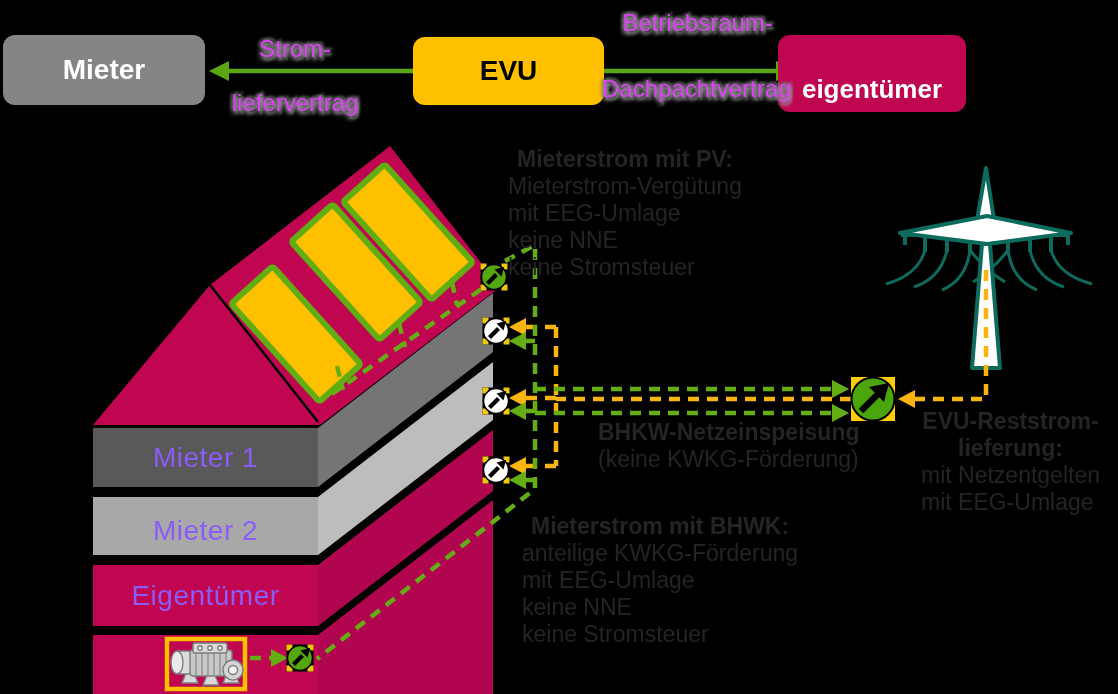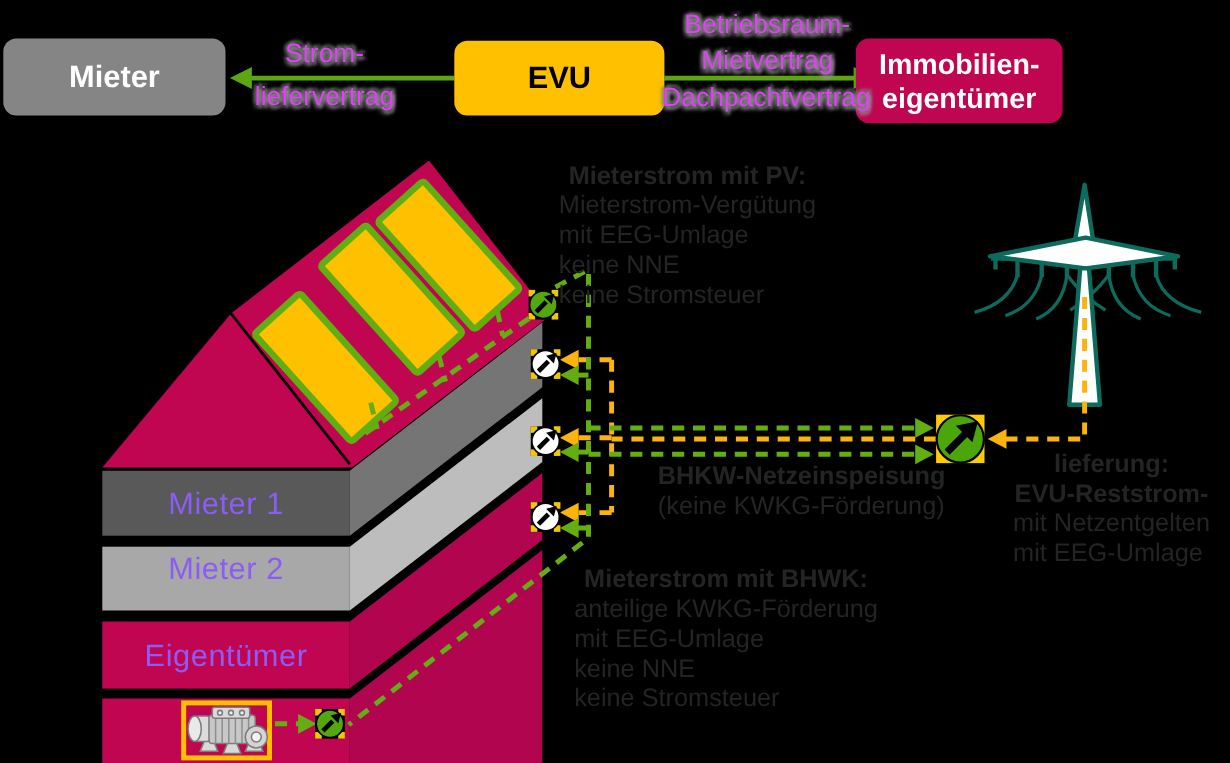--- a/index.html
+++ b/index.html
@@ -191,33 +191,32 @@
 </svg>
 
 <div class="abox tenant">
   <span>Mieter</span>
 </div>
 <div class="abox utility">
   <span>EVU</span>
 </div>
 <div class="abox owner">
   <span>
-    <span>Immobilien-</span><br>
+    <br>
     <span>eigentümer</span>
   </span>
 </div>
 
 <div class="glabel" style="left:215px;top:35px;width:160px">Strom-</div>
-<div class="glabel" style="left:215px;top:74px;width:160px">liefervertrag</div>
+<div class="glabel" style="left:215px;top:89px;width:160px">liefervertrag</div>
 <div class="glabel" style="left:615px;top:9px;width:165px">Betriebsraum-</div>
-<div class="glabel" style="left:615px;top:42px;width:165px">Mietvertrag</div>
 <div class="glabel" style="left:602px;top:75px;width:172px">Dachpachtvertrag</div>
 
 <div class="floorlab" style="top:428px;height:59px">Mieter 1</div>
-<div class="floorlab" style="top:495px;height:44px">Mieter 2</div>
+<div class="floorlab" style="top:509px;height:44px">Mieter 2</div>
 <div class="floorlab" style="top:565px;height:61px">Eigentümer</div>
 
 <div class="note" style="left:508px;top:146px">
   <div class="nt">Mieterstrom mit PV:</div>
   <div>Mieterstrom-Vergütung</div>
   <div>mit EEG-Umlage</div>
   <div>keine NNE</div>
   <div>keine Stromsteuer</div>
 </div>
 
@@ -229,19 +228,19 @@
 
 <div class="note" style="left:522px;top:513px">
   <div class="nt">Mieterstrom mit BHWK:</div>
   <div>anteilige KWKG-Förderung</div>
   <div>mit EEG-Umlage</div>
   <div>keine NNE</div>
   <div>keine Stromsteuer</div>
 </div>
 
 <div class="note" style="left:921px;top:408px">
+  <div class="nt">EVU-Reststrom-</div>
   <div class="nt">lieferung:</div>
-  <div class="nt">EVU-Reststrom-</div>
   <div>mit Netzentgelten</div>
   <div>mit EEG-Umlage</div>
 </div>
 
 </div>
 
 </body></html>

